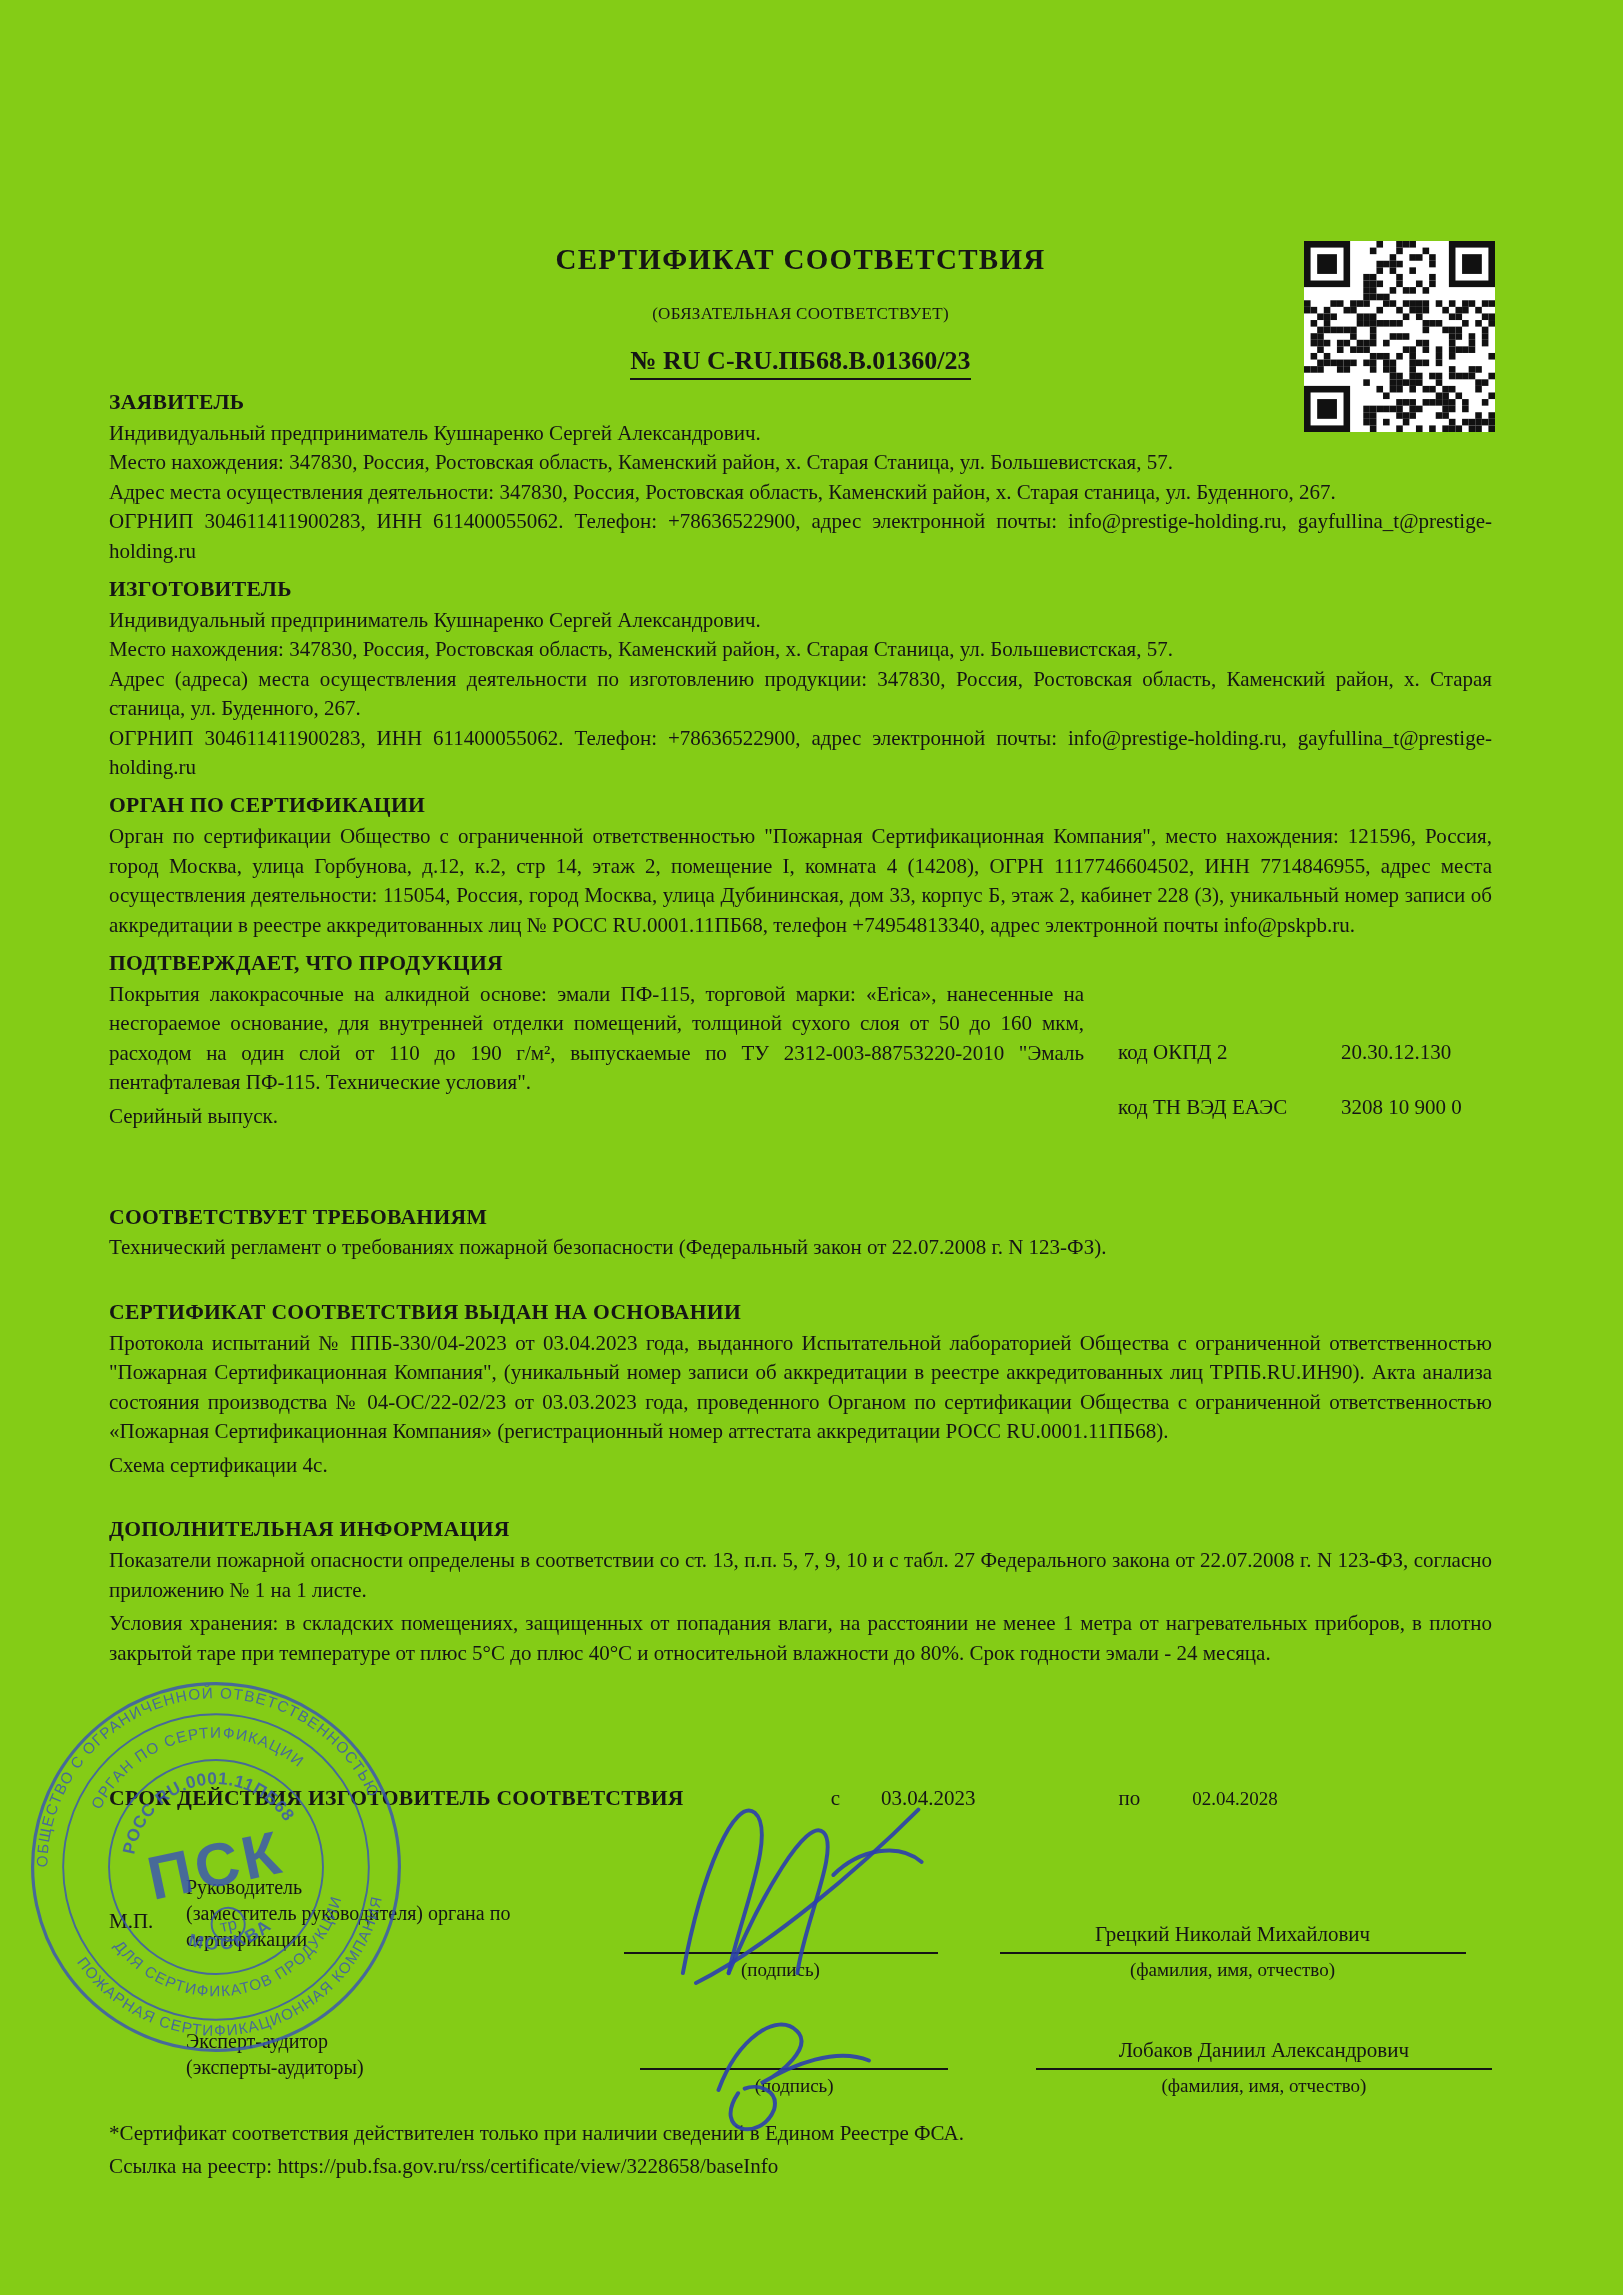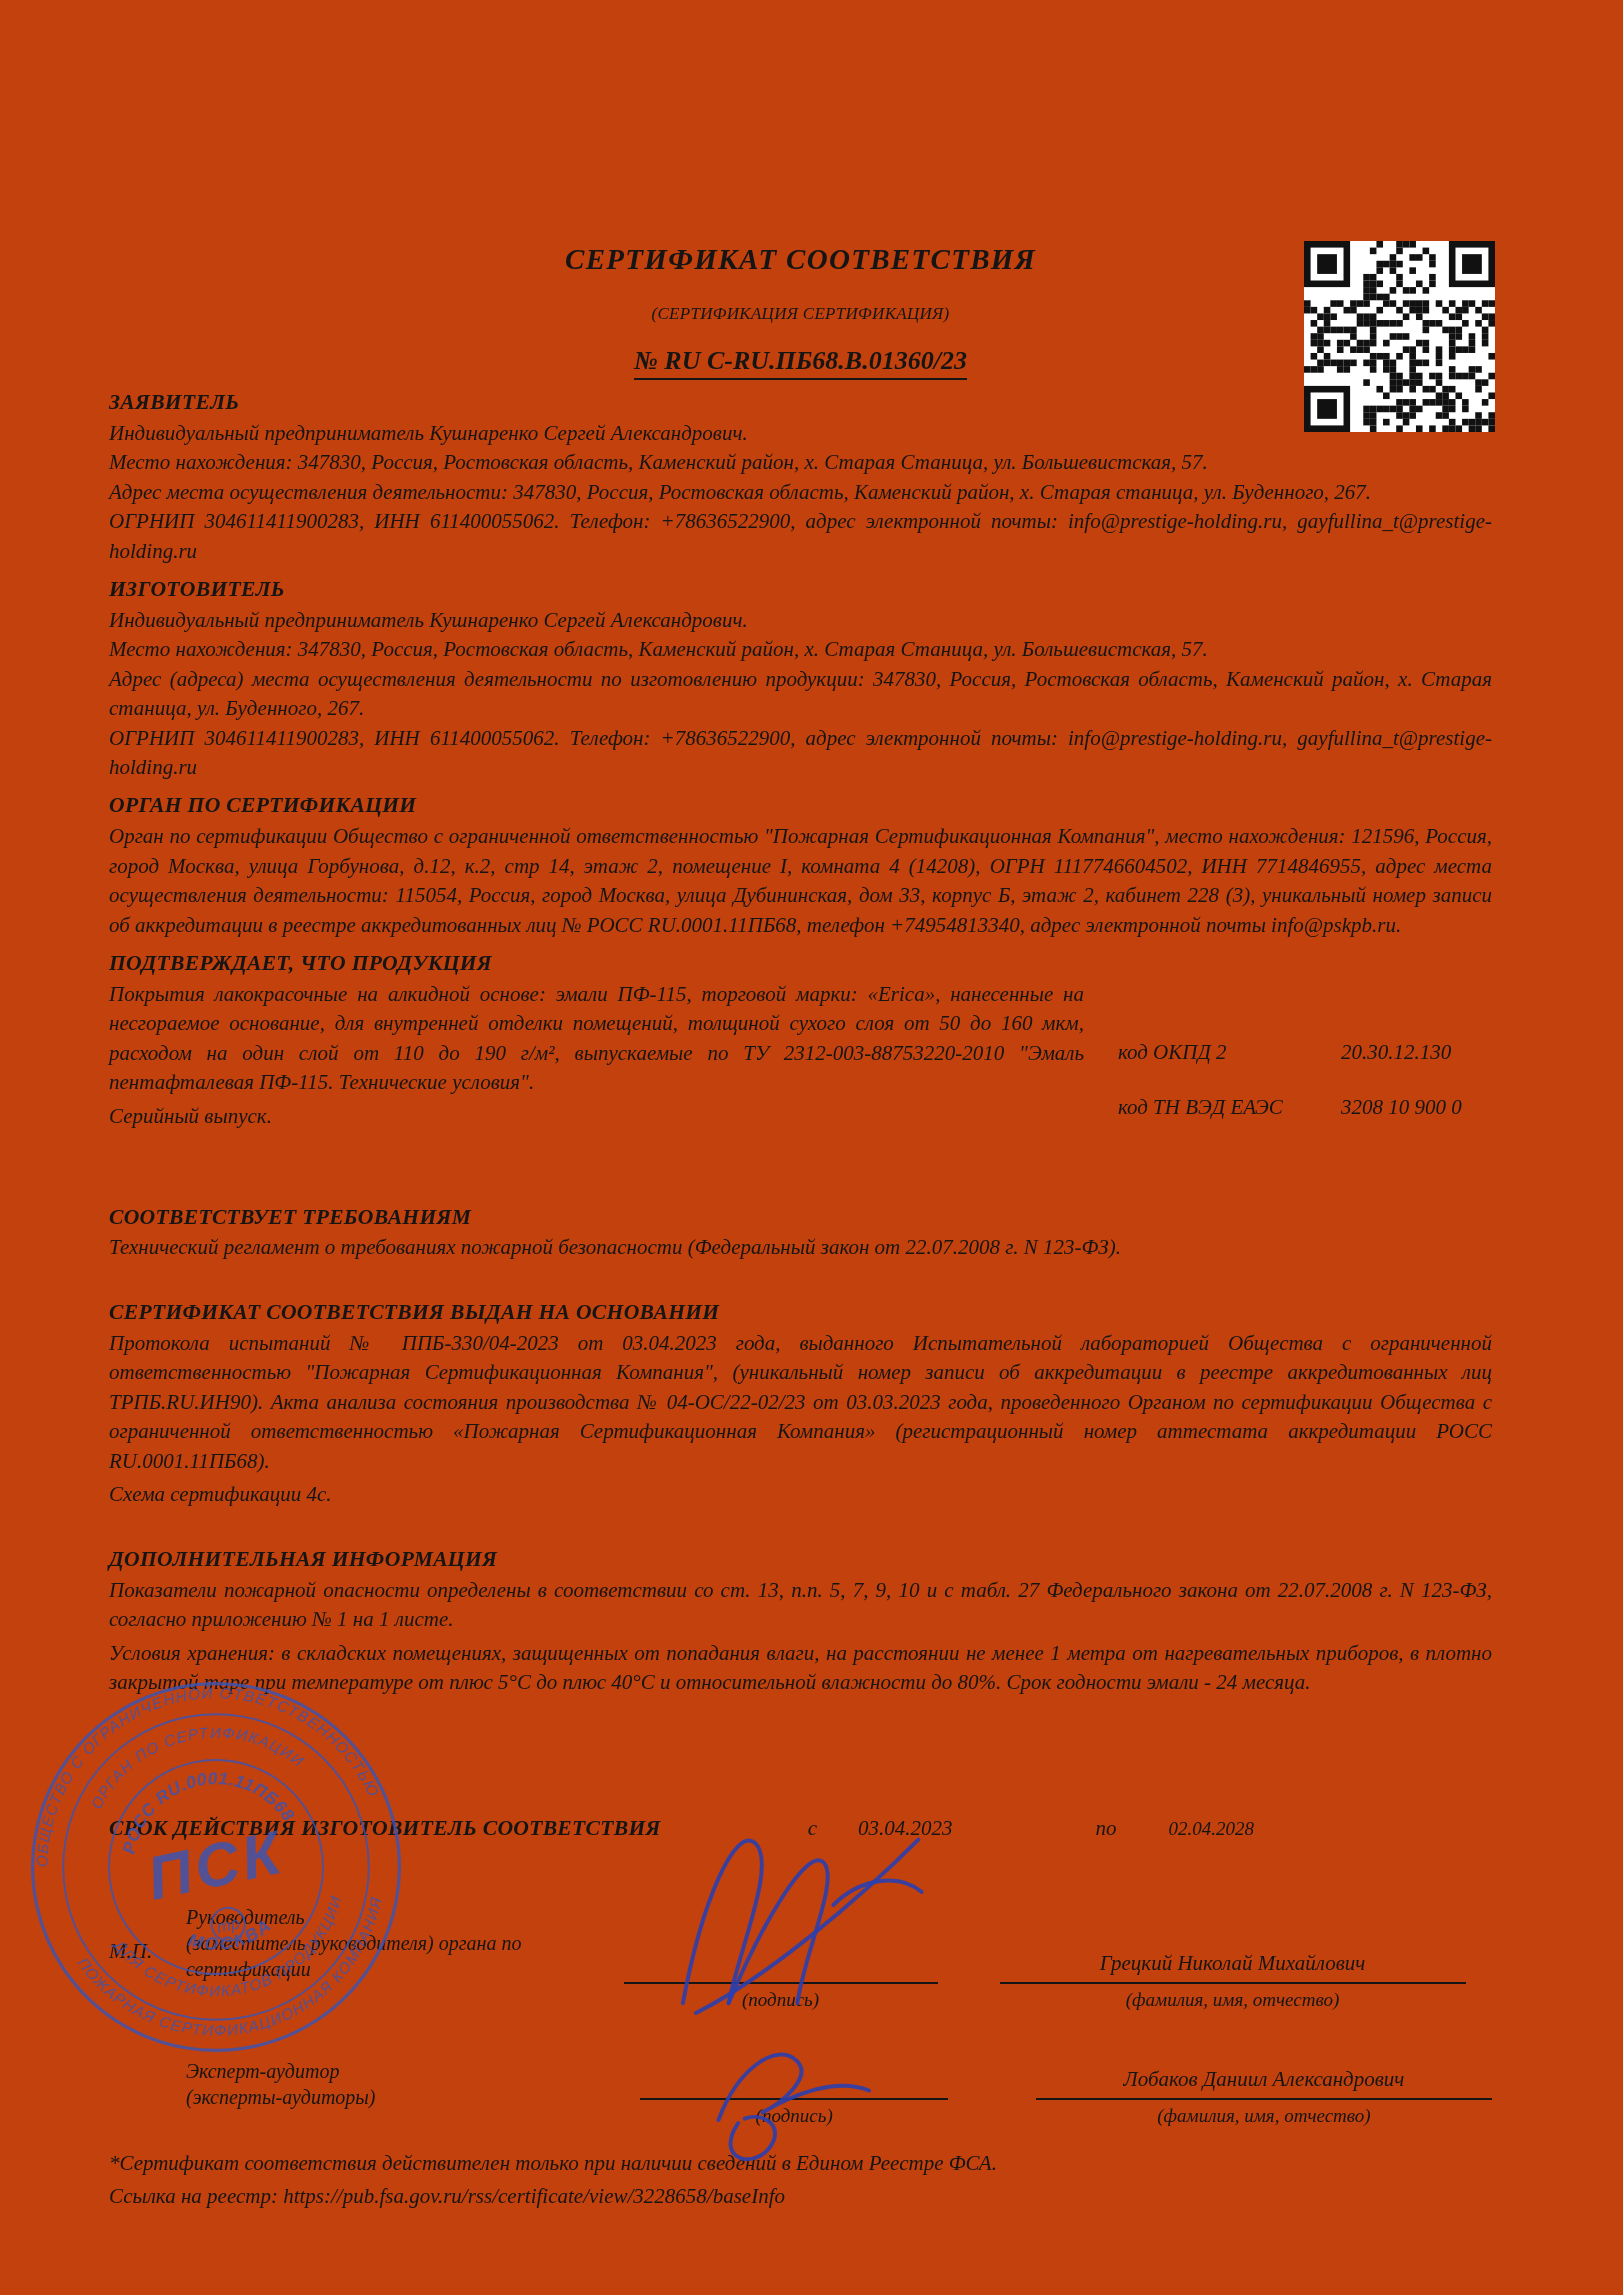--- a/index.html
+++ b/index.html
@@ -1,25 +1,24 @@
 <!DOCTYPE html>
 <html style="font-size:10.5px"><head>
 <meta charset="utf-8">
 <style>
   * { margin:0; padding:0; box-sizing:border-box; }
   html,body { background:#ffffff; }
   .page {
     position:relative;
     width:1623px; height:2295px;
-    background:#c2410c;
+    background:#84cc16;
     color:#151515;
     font-family:"Liberation Serif","DejaVu Serif",serif;
     padding:243px 131px 0 109px;
     overflow:hidden;
-    font-style:italic;
   }
   
   .title-block { text-align:center; }
   .doc-title { font-size:29px; font-weight:bold; letter-spacing:1.3px; }
   .doc-subtitle { font-size:17px; margin-top:27.5px; letter-spacing:0.3px; }
   .doc-number { font-size:26px; font-weight:bold; margin-top:22px; }
   .doc-number span { display:inline-block; border-bottom:2px solid #151515; padding-bottom:2px; }
   .qr { position:absolute; left:1304px; top:241px; width:191px; height:191px; }
   .qr svg { width:100%; height:100%; display:block; }
   
@@ -350,21 +349,21 @@
         <rect x="230" y="10" width="50" height="50" fill="#ffffff"></rect>
         <rect x="240" y="20" width="30" height="30" fill="#111111"></rect>
         <rect x="0" y="220" width="70" height="70" fill="#111111"></rect>
         <rect x="10" y="230" width="50" height="50" fill="#ffffff"></rect>
         <rect x="20" y="240" width="30" height="30" fill="#111111"></rect>
       </svg>
     </div>
 
   <div class="title-block">
     <div class="doc-title">СЕРТИФИКАТ СООТВЕТСТВИЯ</div>
-    <div class="doc-subtitle">(СЕРТИФИКАЦИЯ СЕРТИФИКАЦИЯ)</div>
+    <div class="doc-subtitle">(ОБЯЗАТЕЛЬНАЯ СООТВЕТСТВУЕТ)</div>
     <div class="doc-number"><span>№ RU С-RU.ПБ68.В.01360/23</span></div>
   </div>
 
   <div class="h">ЗАЯВИТЕЛЬ</div>
   <div class="lines">Индивидуальный предприниматель Кушнаренко Сергей Александрович.
 Место нахождения: 347830, Россия, Ростовская область, Каменский район, х. Старая Станица, ул. Большевистская, 57.
 Адрес места осуществления деятельности: 347830, Россия, Ростовская область, Каменский район, х. Старая станица, ул. Буденного, 267.
 ОГРНИП 304611411900283, ИНН 611400055062. Телефон: +78636522900, адрес электронной почты: info@prestige-holding.ru, gayfullina_t@prestige-holding.ru</div>
 
   <div class="h">ИЗГОТОВИТЕЛЬ</div>

